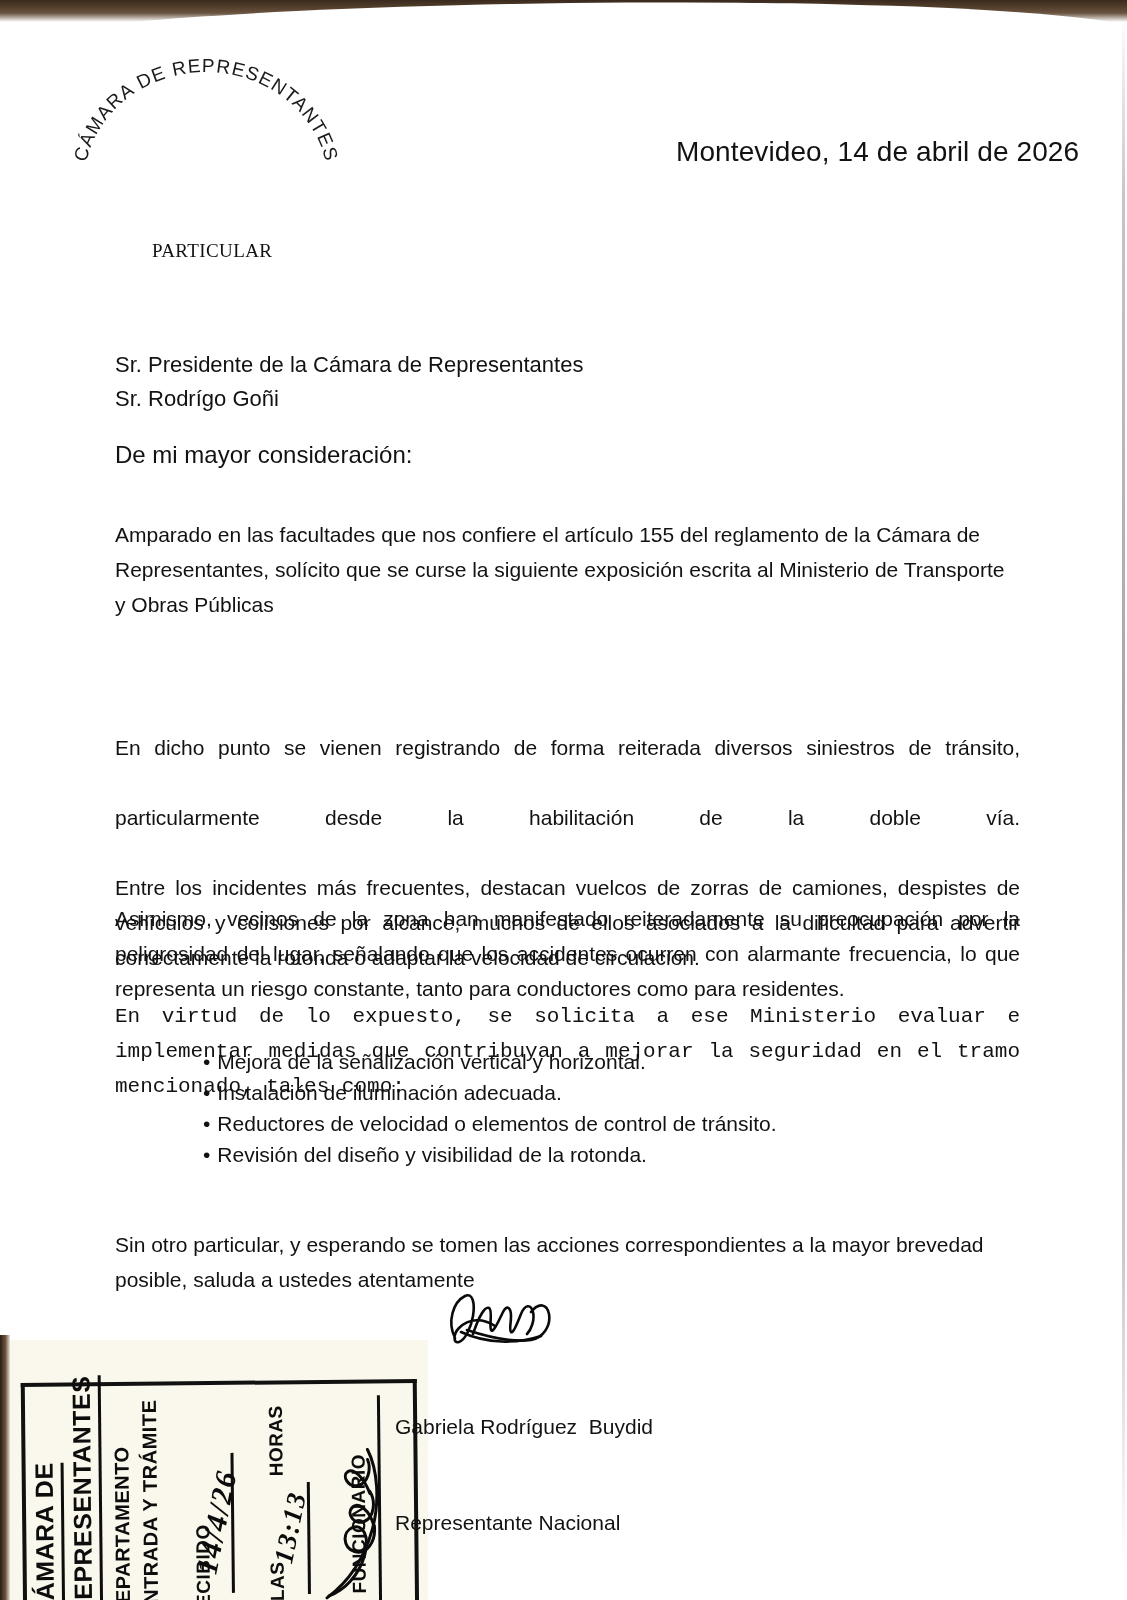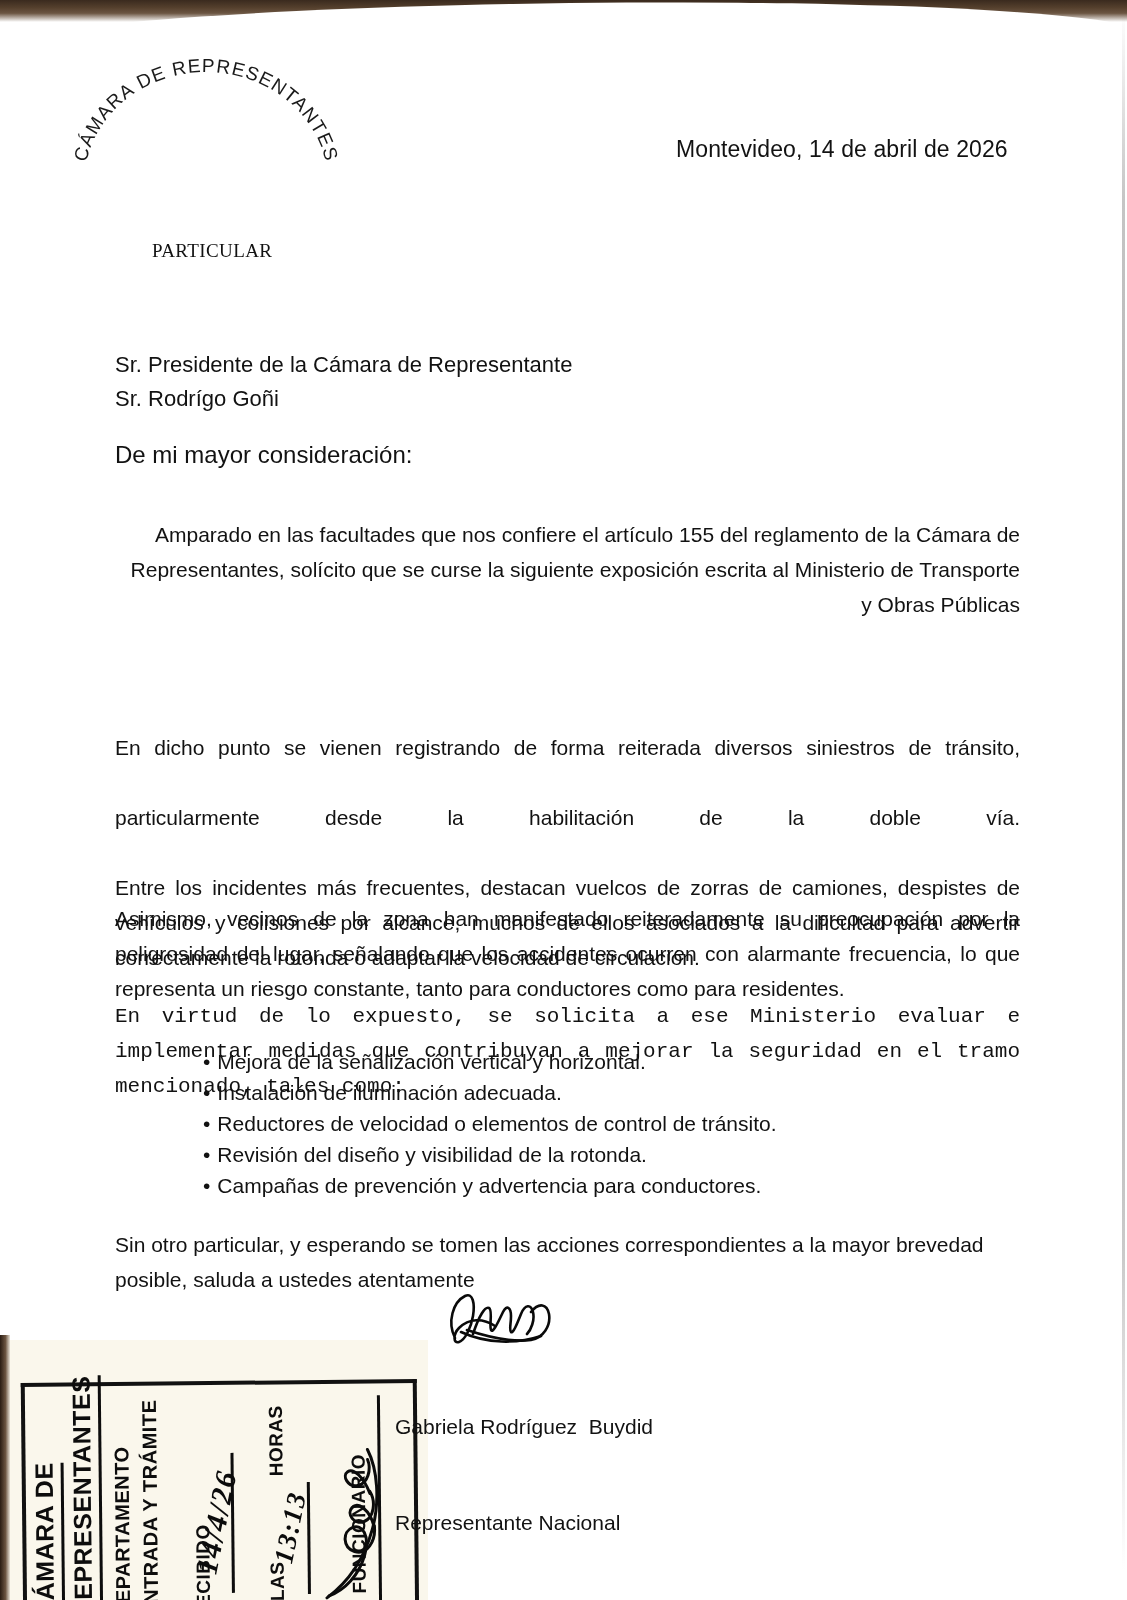--- a/index.html
+++ b/index.html
@@ -77,21 +77,21 @@
     font-weight: 500;
     letter-spacing: 1.2px;
     fill: #1a1a1a;
   }
 
   
   .date-line {
     position: absolute;
     left: 676px;
     top: 136px;
-    font-size: 23px;
+    font-size: 28px;
     letter-spacing: .1px;
     white-space: nowrap;
   }
 
   
   .particular {
     position: absolute;
     left: 152px;
     top: 240px;
     font-family: "Liberation Serif", serif;
@@ -116,21 +116,21 @@
   }
 
   
   .body-col {
     position: absolute;
     left: 115px;
     width: 905px;
     font-size: 21px;
     line-height: 35px;
   }
-  .p-intro   { top: 496px; text-align: right; }
+  .p-intro   { top: 496px; }
   .p-dirijo  { top: 625px; text-align: justify; }
   .p-dicho   { top: 730px; text-align: justify; }
   .p-asimismo{ top: 880px; text-align: justify; }
   .p-virtud  { top: 978px; text-align: justify; font-family: Liberation Mono, monospace; }
   .p-cierre  { top: 1206px; }
 
   
   .wide-justify {
     display: block;
     text-align: justify;
@@ -254,21 +254,21 @@
         <textPath href="#arcpath" startOffset="50%" text-anchor="middle">CÁMARA DE REPRESENTANTES</textPath>
       </text>
     </svg>
   </div>
 
   <div class="date-line">Montevideo, 14 de abril de 2026</div>
 
   <div class="particular">PARTICULAR</div>
 
   <div class="addressee">
-    <div>Sr. Presidente de la Cámara de Representante</div>
+    <div>Sr. Presidente de la Cámara de Representantes</div>
     <div>Sr. Rodrígo Goñi</div>
   </div>
 
   <div class="greeting">De mi mayor consideración:</div>
 
   <p class="body-col p-intro">Amparado en las facultades que nos confiere el artículo 155 del reglamento de la Cámara de Representantes, solícito que se curse la siguiente exposición escrita al  Ministerio de Transporte y Obras Públicas</p>
 
 
   <div class="body-col p-dicho">
     <span class="wide-justify">En dicho punto se vienen registrando de forma reiterada diversos siniestros de tránsito,</span>
@@ -278,21 +278,20 @@
 
   <p class="body-col p-asimismo">Asimismo, vecinos de la zona han manifestado reiteradamente su preocupación por la peligrosidad del lugar, señalando que los accidentes ocurren con alarmante frecuencia, lo que representa un riesgo constante, tanto para conductores como para residentes.</p>
 
   <p class="body-col p-virtud">En virtud de lo expuesto, se solicita a ese Ministerio evaluar e implementar medidas que contribuyan a mejorar la seguridad en el tramo mencionado, tales como:</p>
 
   <ul class="measures">
     <li><span class="bullet">•</span><span>Mejora de la señalización vertical y horizontal.</span></li>
     <li><span class="bullet">•</span><span>Instalación de iluminación adecuada.</span></li>
     <li><span class="bullet">•</span><span>Reductores de velocidad o elementos de control de tránsito.</span></li>
     <li><span class="bullet">•</span><span>Revisión del diseño y visibilidad de la rotonda.</span></li>
-    <li><span class="bullet">•</span><span>Campañas de prevención y advertencia para conductores.</span></li>
   </ul>
 
   <p class="body-col p-cierre">Sin otro particular, y esperando se tomen las acciones correspondientes a la mayor brevedad posible, saluda a ustedes atentamente</p>
 
   <div class="signature-mark">
     <svg width="130" height="70" viewBox="0 0 130 70" aria-hidden="true">
       <g fill="none" stroke="#0a0a0a" stroke-width="2.6" stroke-linecap="round" stroke-linejoin="round">
         <path d="M12,56 C4,40 10,20 22,14 C30,10 32,22 30,34 C28,46 22,58 16,60 C10,62 10,52 16,46 C26,36 40,36 52,44"></path>
         <path d="M30,52 C36,34 42,24 46,26 C50,28 46,44 48,48 C50,52 56,38 60,30 C64,22 68,26 68,34 C68,42 66,48 68,50 C70,52 74,42 78,32 C82,22 88,22 90,30 C92,38 88,48 84,52"></path>
         <path d="M88,30 C96,20 104,22 106,32 C108,44 100,56 88,58 C72,60 48,56 24,48"></path>

